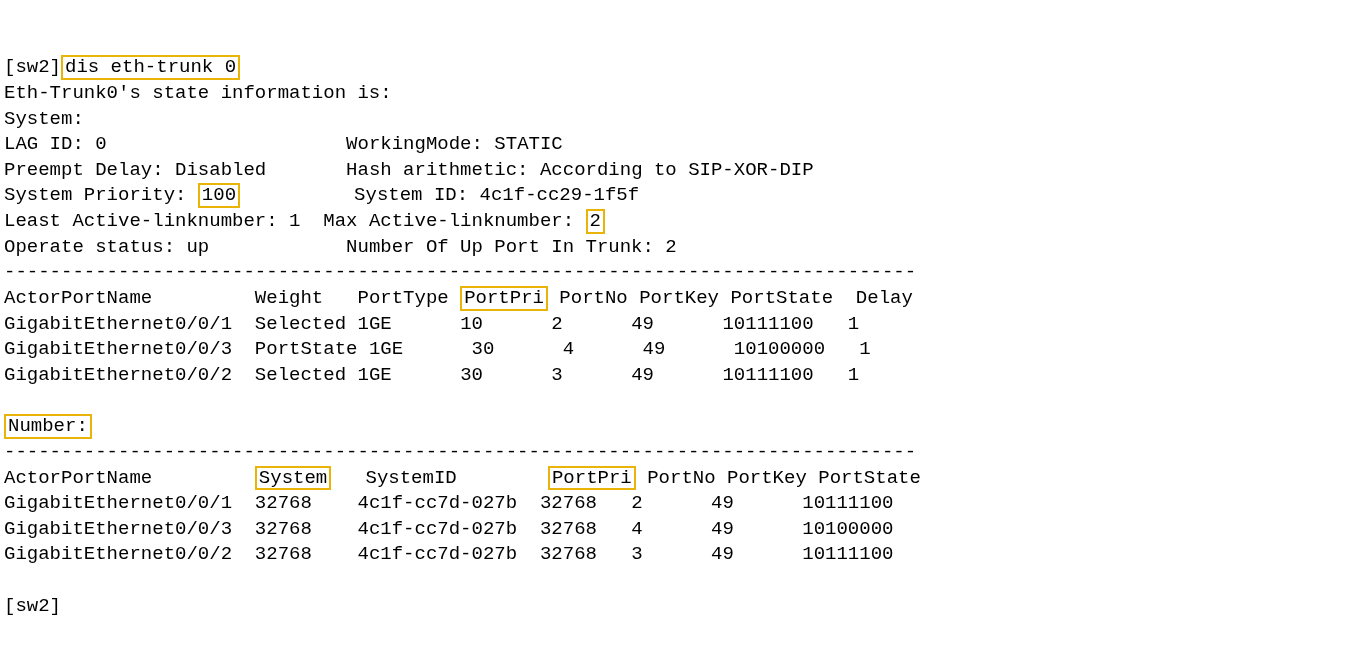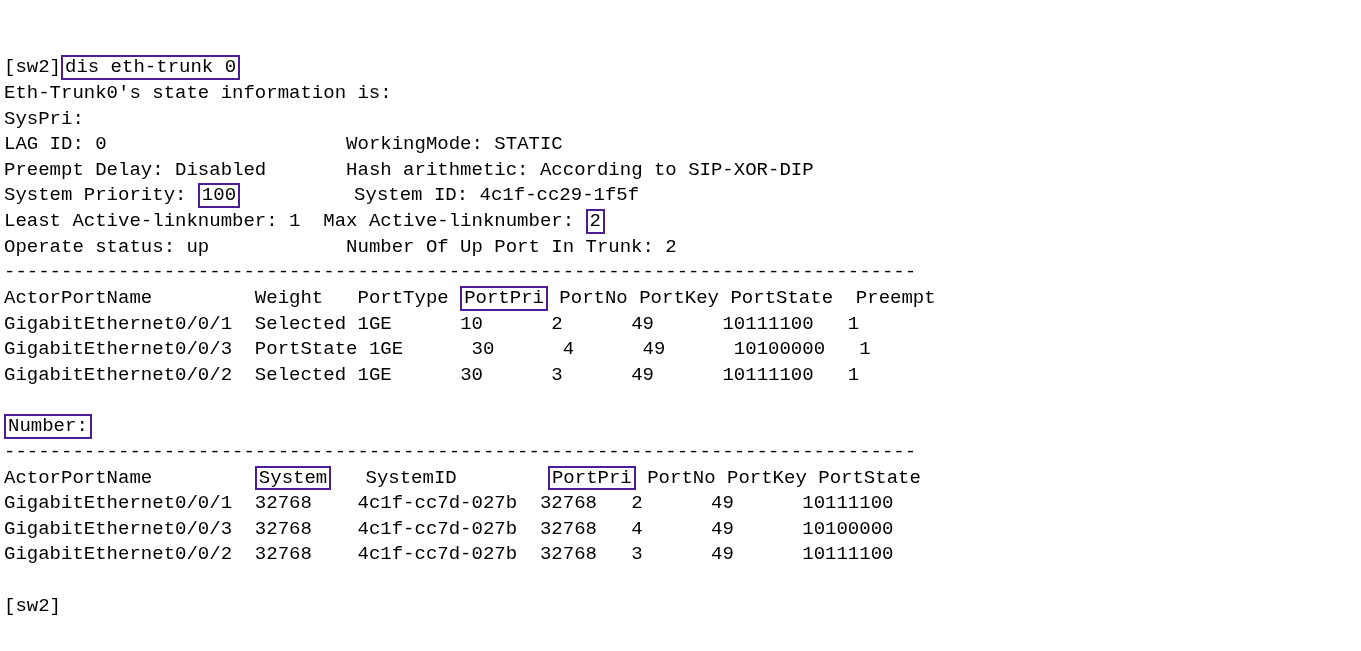--- a/index.html
+++ b/index.html
@@ -6,39 +6,39 @@
       font-family: "Courier New", monospace;
       font-size: 19px;
       background: white;
       color: black;
       margin: 0;
       padding: 4px;
       white-space: pre;
       line-height: 1.35;
     }
     .highlight {
-      border: 2px solid #4c1d95;
+      border: 2px solid #eab308;
       padding: 0 2px;
       display: inline-block;
       line-height: 1.1;
     }
   </style>
 </head>
 <body>
 
 <div><span>[sw2]</span><span class="highlight">dis eth-trunk 0</span>
 <span>Eth-Trunk0's state information is:</span>
-<span>SysPri:</span>
+<span>System:</span>
 <span>LAG ID:</span> <span>0</span>                     <span>WorkingMode:</span> <span>STATIC</span>
 <span>Preempt Delay:</span> <span>Disabled</span>       <span>Hash arithmetic:</span> <span>According to SIP-XOR-DIP</span>
 <span>System Priority:</span> <span class="highlight">100</span>          <span>System ID:</span> <span>4c1f-cc29-1f5f</span>
 <span>Least Active-linknumber:</span> <span>1</span>  <span>Max Active-linknumber:</span> <span class="highlight">2</span>
 <span>Operate status:</span> <span>up</span>            <span>Number Of Up Port In Trunk:</span> <span>2</span>
 <span>--------------------------------------------------------------------------------</span>
-<span>ActorPortName</span>         <span>Weight</span>   <span>PortType</span> <span class="highlight">PortPri</span> <span>PortNo</span> <span>PortKey</span> <span>PortState</span>  <span>Preempt</span>
+<span>ActorPortName</span>         <span>Weight</span>   <span>PortType</span> <span class="highlight">PortPri</span> <span>PortNo</span> <span>PortKey</span> <span>PortState</span>  <span>Delay</span>
 <span><span>GigabitEthernet0/0/1</span>  <span>Selected</span> <span>1GE</span>      <span>10</span>      <span>2</span>      <span>49</span>      <span>10111100</span>   <span>1</span></span>
 <span><span>GigabitEthernet0/0/3</span>  <span>PortState</span> <span>1GE</span>      <span>30</span>      <span>4</span>      <span>49</span>      <span>10100000</span>   <span>1</span></span>
 <span><span>GigabitEthernet0/0/2</span>  <span>Selected</span> <span>1GE</span>      <span>30</span>      <span>3</span>      <span>49</span>      <span>10111100</span>   <span>1</span></span>
 
 <span class="highlight">Number:</span>
 <span>--------------------------------------------------------------------------------</span>
 <span>ActorPortName</span>         <span class="highlight">System</span>   <span>SystemID</span>        <span class="highlight">PortPri</span> <span>PortNo</span> <span>PortKey</span> <span>PortState</span>
 <span><span>GigabitEthernet0/0/1</span>  <span>32768</span>    <span>4c1f-cc7d-027b</span>  <span>32768</span>   <span>2</span>      <span>49</span>      <span>10111100</span></span>
 <span><span>GigabitEthernet0/0/3</span>  <span>32768</span>    <span>4c1f-cc7d-027b</span>  <span>32768</span>   <span>4</span>      <span>49</span>      <span>10100000</span></span>
 <span><span>GigabitEthernet0/0/2</span>  <span>32768</span>    <span>4c1f-cc7d-027b</span>  <span>32768</span>   <span>3</span>      <span>49</span>      <span>10111100</span></span>

